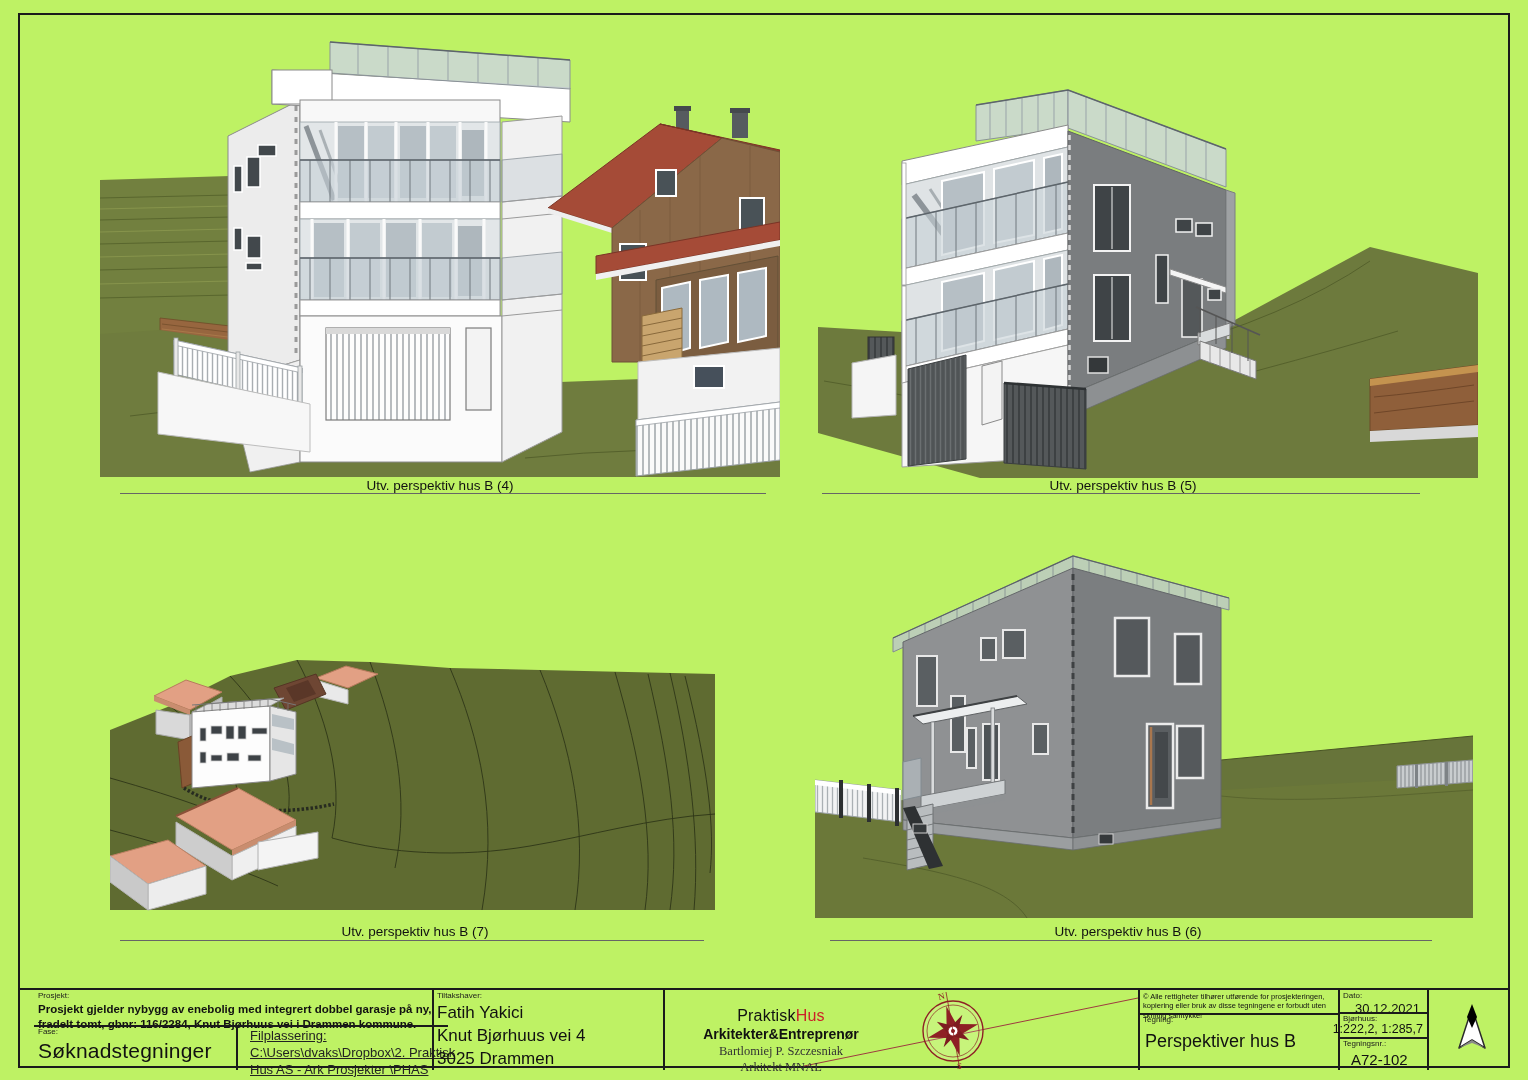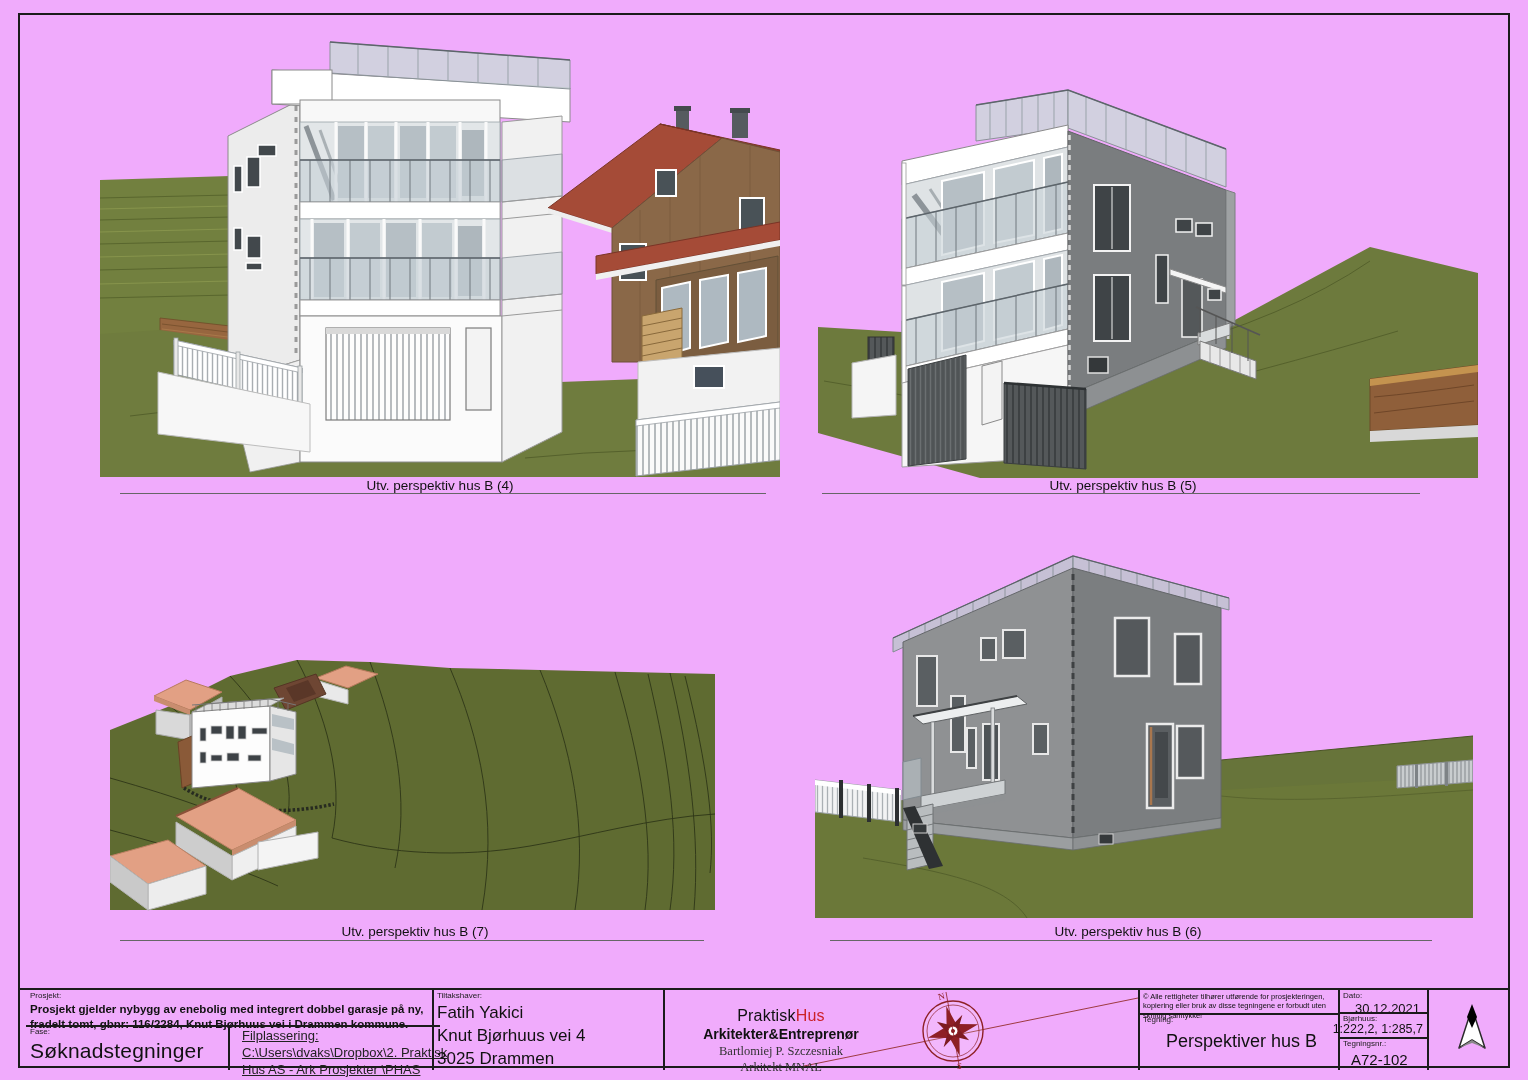--- a/index.html
+++ b/index.html
@@ -1,16 +1,16 @@
 <!DOCTYPE html>
 <html><head>
 <meta charset="utf-8">
 <style>
   html,body{margin:0;padding:0;background:#fff;}
-  #page{position:relative;width:1528px;height:1080px;background:#f0abfc;overflow:hidden;
+  #page{position:relative;width:1528px;height:1080px;background:#bef264;overflow:hidden;
         font-family:"Liberation Sans",sans-serif;color:#111;}
   .abs{position:absolute;}
   #sheet-border{left:18px;top:13px;width:1492px;height:1055px;box-sizing:border-box;
         border:2px solid #1b1b1b;}
   .caption{font-size:13.5px;color:#111;text-align:center;white-space:nowrap;}
   .caption-line{height:1px;background:#666;}
   
   #titleblock{left:18px;top:988px;width:1492px;height:80px;box-sizing:border-box;
         border-top:2px solid #1b1b1b;}
   .tb-cell{position:absolute;box-sizing:border-box;top:0;height:80px;}
@@ -22,21 +22,21 @@
   .filplass{font-size:13px;line-height:1.3;padding:2px 4px 0 12px;color:#222;text-decoration:underline;}
   .tiltak-lines{font-size:17px;line-height:1.35;padding:1px 0 0 4px;}
   .firm{position:absolute;left:6px;top:5px;width:222px;text-align:center;margin-top:12px;}
   .firm-name{font-size:16px;letter-spacing:.2px;}
   .firm-name .red{color:#cc2229;}
   .firm-tag{font-size:14px;font-weight:bold;margin-top:1px;}
   .firm-serif{font-family:"Liberation Serif",serif;font-size:12.5px;color:#333;line-height:1.25;margin-top:2px;}
   .contact{position:absolute;left:295px;top:12px;width:180px;text-align:center;
         font-family:"Liberation Serif",serif;font-size:12px;color:#222;line-height:1.35;}
   .copyright{font-size:7.5px;line-height:1.25;padding:2px 3px 0 4px;color:#111;}
-  .tegning-value{font-size:18px;padding:6px 0 0 6px;text-align:center;}
+  .tegning-value{font-size:18px;padding:6px 0 0 6px;}
   .dato-value{font-size:13px;padding:0 0 0 16px;}
   .malestokk-value{position:absolute;right:4px;top:9px;font-size:12.5px;white-space:nowrap;text-align:right;}
   .tegnnr-value{font-size:15px;padding:2px 0 0 12px;}
   svg{display:block;}
 </style>
 </head>
 <body>
 
 <div id="page">
   <div class="abs" id="sheet-border"></div>
@@ -562,21 +562,21 @@
       <rect x="340" y="204" width="13" height="66" fill="#44484b"></rect>
       <rect x="284" y="306" width="14" height="10" fill="#35393b" stroke="#cfcfcf" stroke-width="1"></rect>
       <rect x="98" y="296" width="14" height="9" fill="#35393b" stroke="#cfcfcf" stroke-width="1"></rect>
     </g>
   </svg>
   <div class="abs caption" style="left:822px;top:924px;width:612px">Utv. perspektiv hus B (6)</div>
   <div class="abs caption-line" style="left:830px;top:940px;width:602px"></div>
 
   <div class="abs" id="titleblock">
 
-    <div class="tb-cell" style="left:8px;width:414px">
+    <div class="tb-cell" style="left:16px;width:414px">
       <div class="tb-label">Prosjekt:</div>
       <div class="prosjekt-text">Prosjekt gjelder nybygg av enebolig med integrert dobbel garasje på ny, fradelt tomt, gbnr: 116/2284, Knut Bjørhuus vei i Drammen kommune.</div>
       <div class="hline" style="left:0;top:35px;width:414px"></div>
       <div class="vline" style="left:202px;top:35px;height:45px"></div>
       <div class="abs" style="left:0;top:36px;width:202px">
         <div class="tb-label">Fase:</div>
         <div class="fase-value">Søknadstegninger</div>
       </div>
       <div class="abs filplass" style="left:204px;top:36px;width:206px">Filplassering: C:\Users\dvaks\Dropbox\2. Praktisk Hus AS - Ark Prosjekter \PHAS 21\Knut\Knut Bjørhus vei 4\Knut bjørhuus vei 4 ter og pr 21-12-16.pln</div>
     </div>

